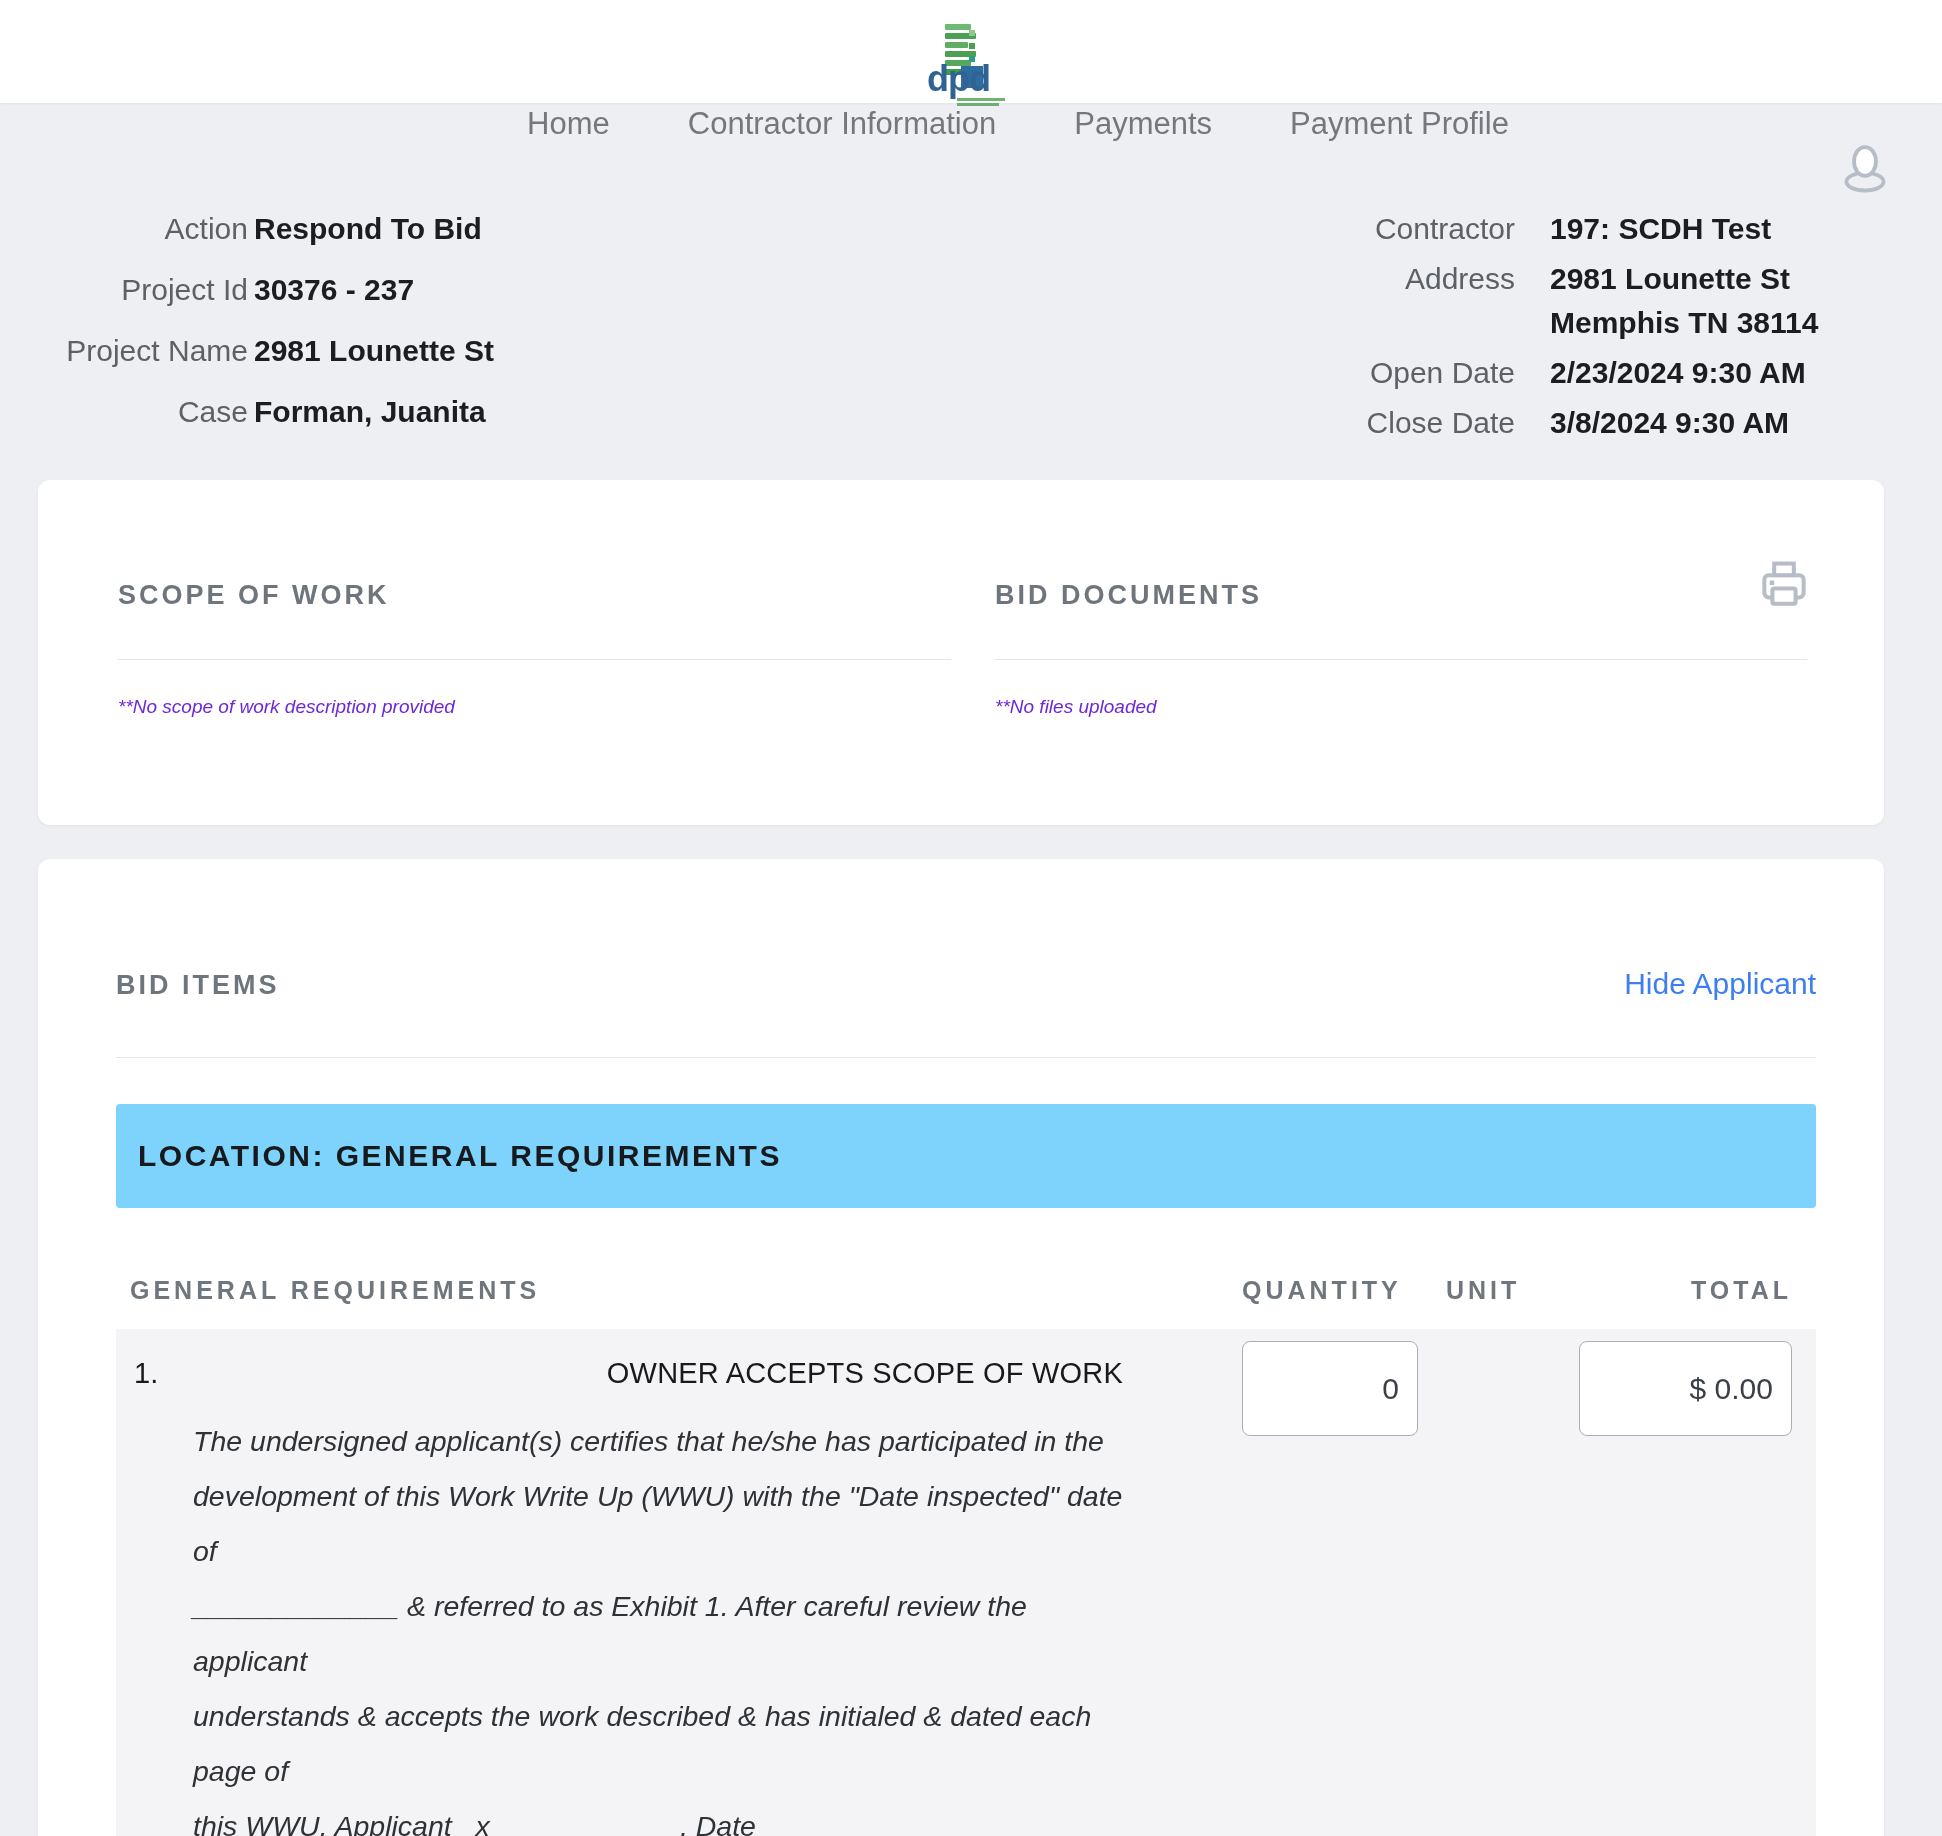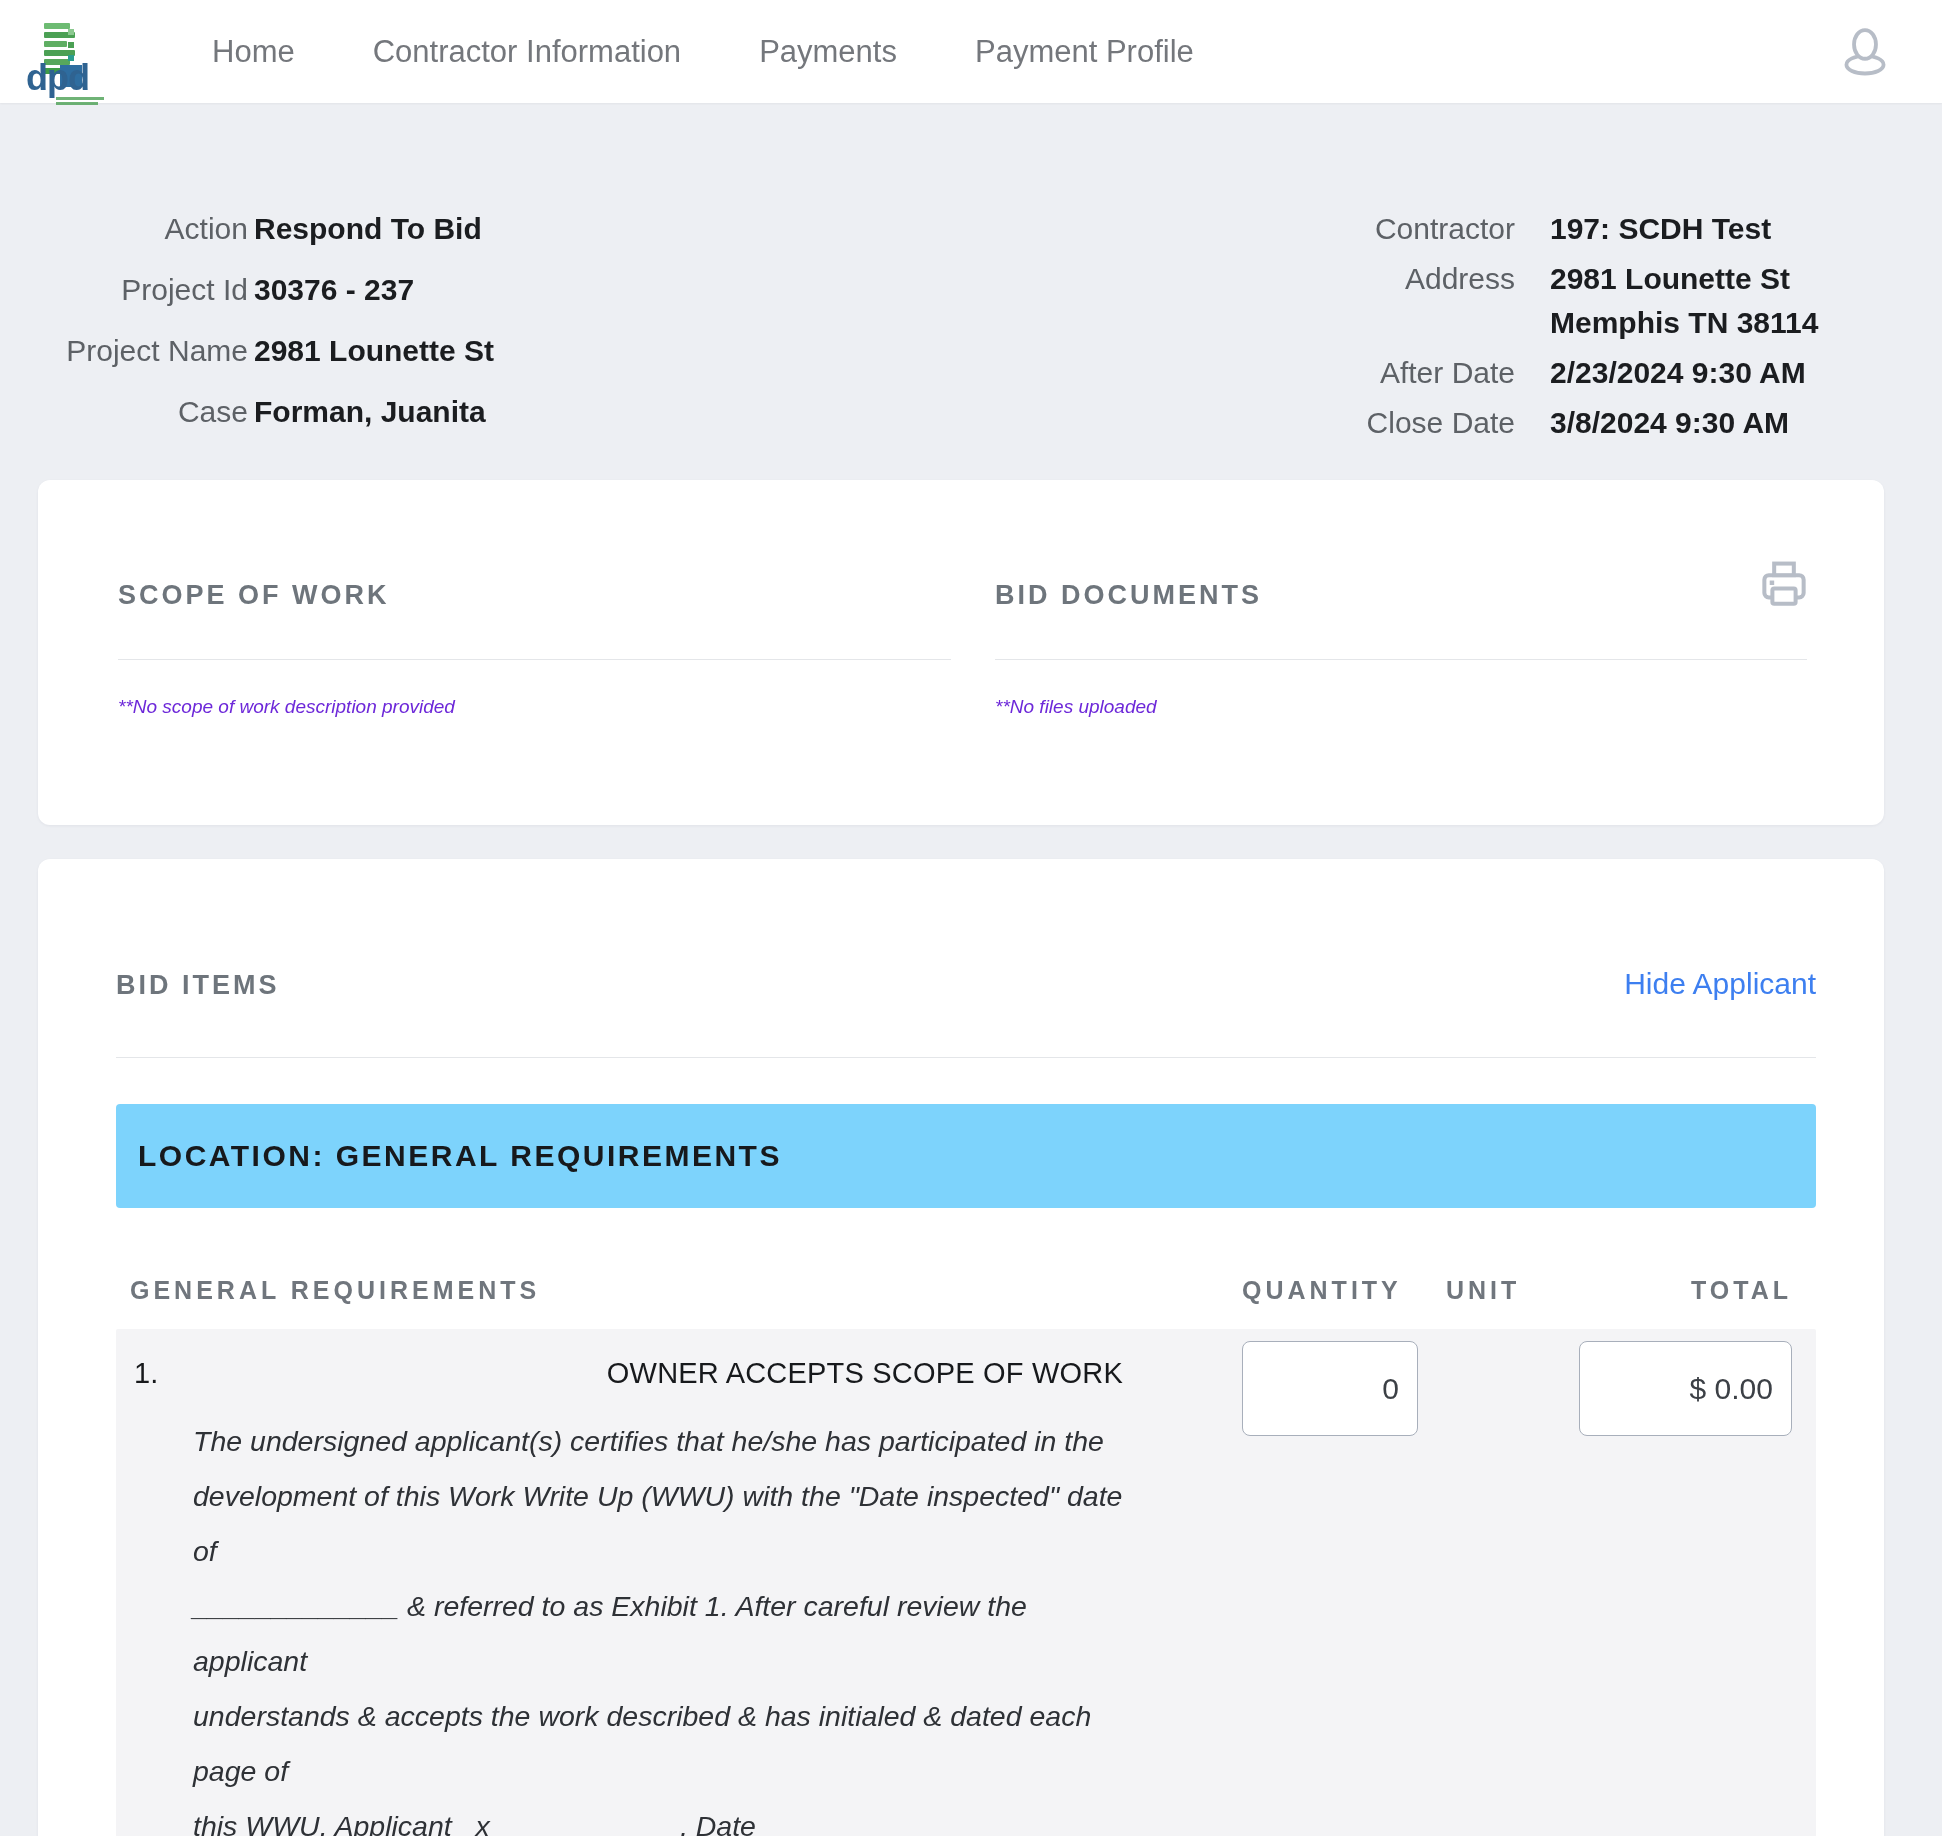--- a/index.html
+++ b/index.html
@@ -10,21 +10,21 @@
     color:#1b1d20;
     -webkit-font-smoothing:antialiased;
   }
 
   
   .navbar {
     height:103px; background:#ffffff;
     display:flex; align-items:center;
     padding:0 28px 0 22px;
     box-shadow:0 1px 2px rgba(0,0,0,.05);
-    position:relative; z-index:2;
+    position:relative; z-index:2;flex-direction:column;
   }
   .logo { position:relative; width:90px; height:100px; margin-top:6px; cursor:pointer; flex:0 0 auto; }
   .logo-bars { position:absolute; left:22px; top:18px; display:flex; flex-direction:column; gap:3px; }
   .logo-bar { height:6px; border-radius:1px; }
   .logo-dots { position:absolute; left:46px; top:24px; display:flex; flex-direction:column; gap:7px; }
   .logo-dot { width:6px; height:6px; }
   .logo-sq { position:absolute; left:38px; top:60px; width:22px; height:22px; background:#2e6da0; }
   .logo-text { position:absolute; left:4px; top:52px; font-size:36px; font-weight:bold; color:#2f6391; letter-spacing:-1px; }
   .logo-cap { position:absolute; left:34px; display:flex; flex-direction:column; gap:2px; }
   .logo-capline { height:3px; background:#4ba054; opacity:.8; }
@@ -141,21 +141,21 @@
     <div class="info-value">2981 Lounette St</div>
     <div class="info-label">Case</div>
     <div class="info-value">Forman, Juanita</div>
   </div>
   <div class="info-grid right">
     <div class="info-label">Contractor</div>
     <div class="info-value">197: SCDH Test</div>
     <div class="info-label">Address</div>
     <div class="info-value">2981 Lounette St
 Memphis TN 38114</div>
-    <div class="info-label">After Date</div>
+    <div class="info-label">Open Date</div>
     <div class="info-value">2/23/2024 9:30 AM</div>
     <div class="info-label">Close Date</div>
     <div class="info-value">3/8/2024 9:30 AM</div>
   </div>
 </section>
 
 <section class="card card-1">
   <div class="col-scope">
     <div class="sec-head">SCOPE OF WORK</div>
     <hr class="rule">

